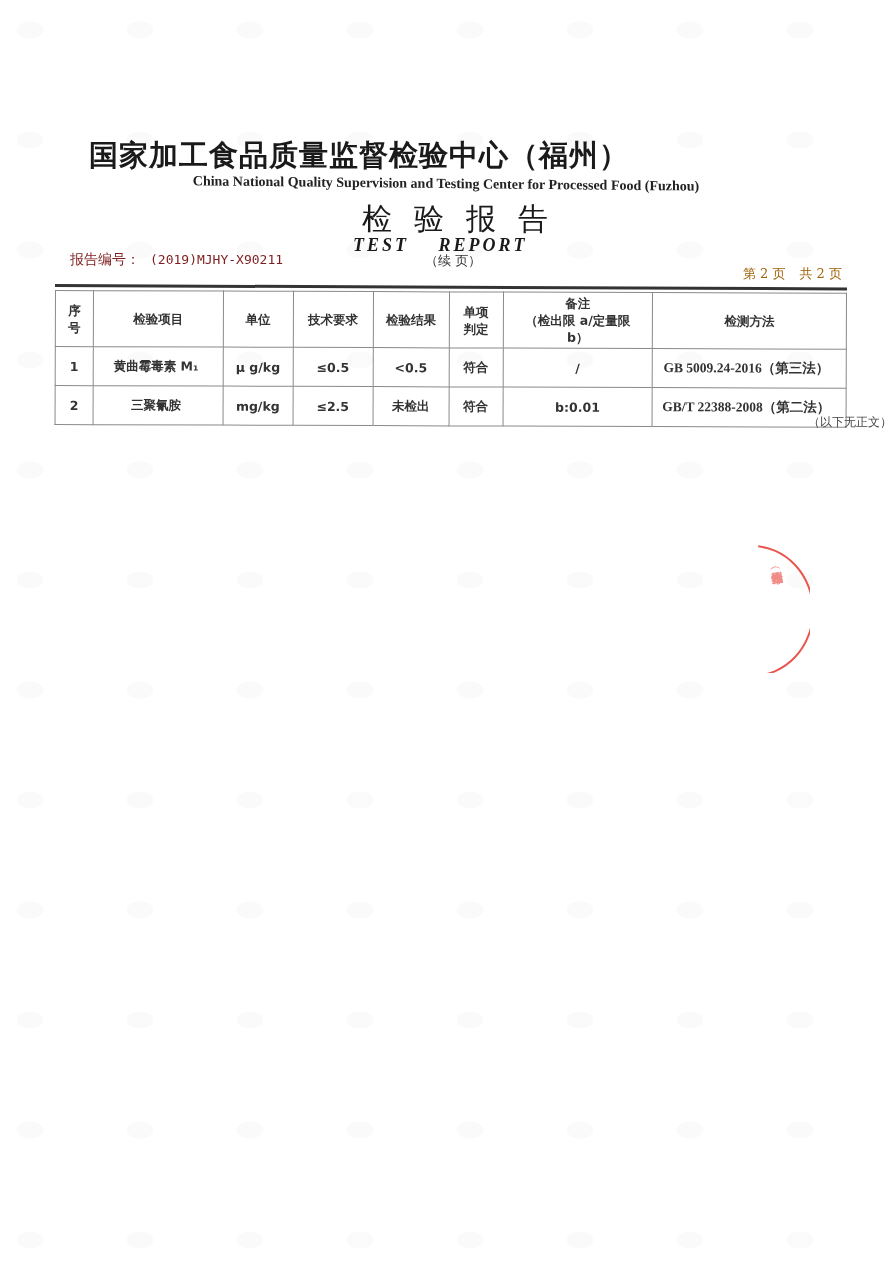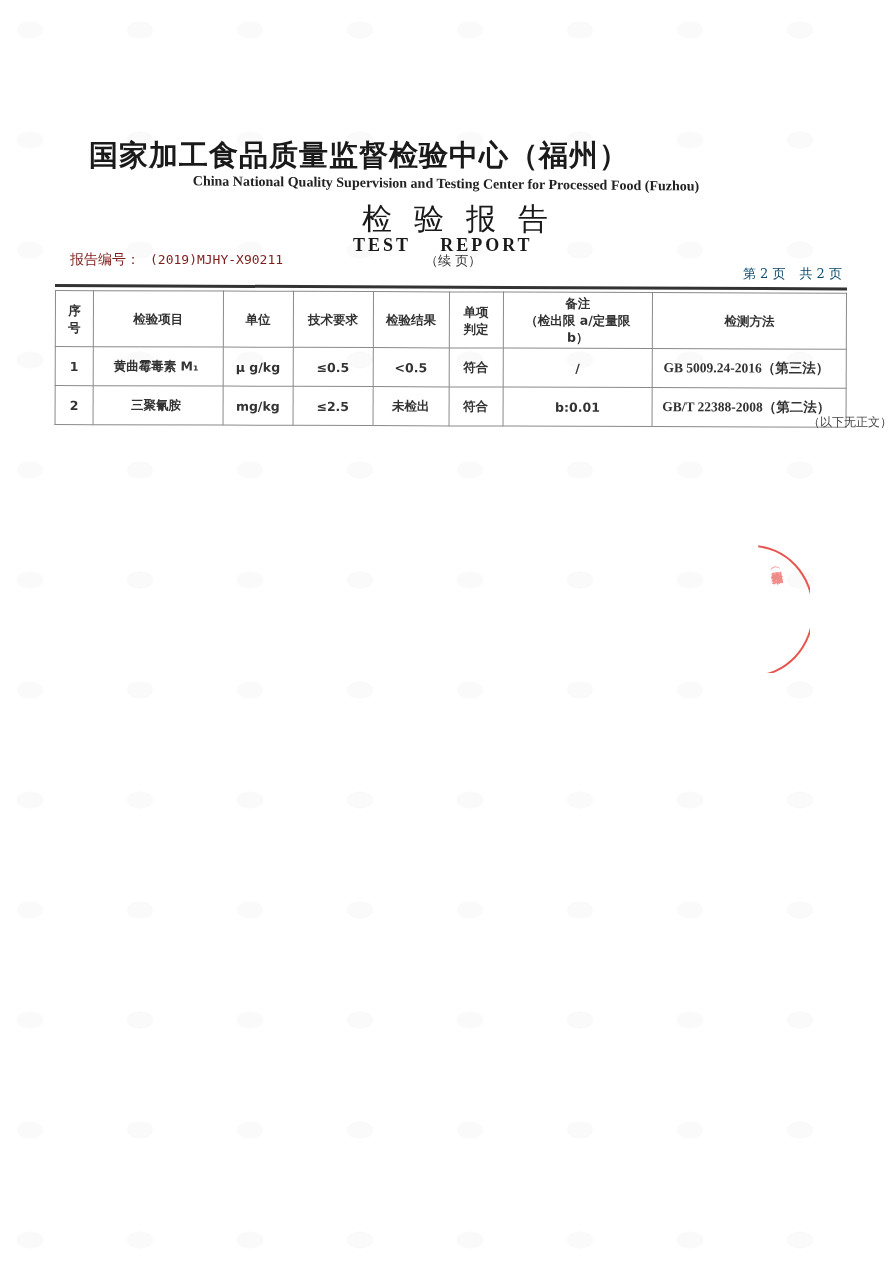--- a/index.html
+++ b/index.html
@@ -29,32 +29,33 @@
   .report-cn {
     position: absolute; left: 0; width: 892px; top: 199px; text-align: center;
     font-size: 30px; letter-spacing: 22px; padding-left: 20px; color: #1a1a1a;
     font-family: "DejaVu Serif", serif;
   }
   .report-en {
     position: absolute; left: 353px; top: 235px;
     font-size: 18px; font-weight: bold; letter-spacing: 3px; color: #1a1a1a;
     font-family: "Liberation Serif", serif;
     word-spacing: 22px;
+    font-style: italic;
   }
   .report-no {
     position: absolute; left: 70px; top: 251px; font-size: 13px; color: #7f1d1d;
     font-family: "DejaVu Sans Mono", monospace;
   }
   .report-no .lbl { font-family: "DejaVu Sans", sans-serif; font-size: 14px; margin-right: 10px; }
   .cont {
     position: absolute; left: 425px; top: 252px; font-size: 13px; color: #333;
     font-family: "DejaVu Sans", sans-serif;
   }
   .page-info {
-    position: absolute; right: 50px; top: 265px; font-size: 13px; color: #0c4a6e;
+    position: absolute; right: 50px; top: 265px; font-size: 13px; color: #a16207;
     font-family: "DejaVu Serif", serif;
   }
   .page-info span + span { margin-left: 14px; }
   .rule {
     position: absolute; left: 55px; top: 284px; width: 792px; height: 3px;
     background: #333; transform: rotate(0.25deg); transform-origin: left center;
   }
   table.results {
     position: absolute; left: 55px; top: 290px; width: 792px;
     border-collapse: collapse; font-size: 12.5px; color: #333;

